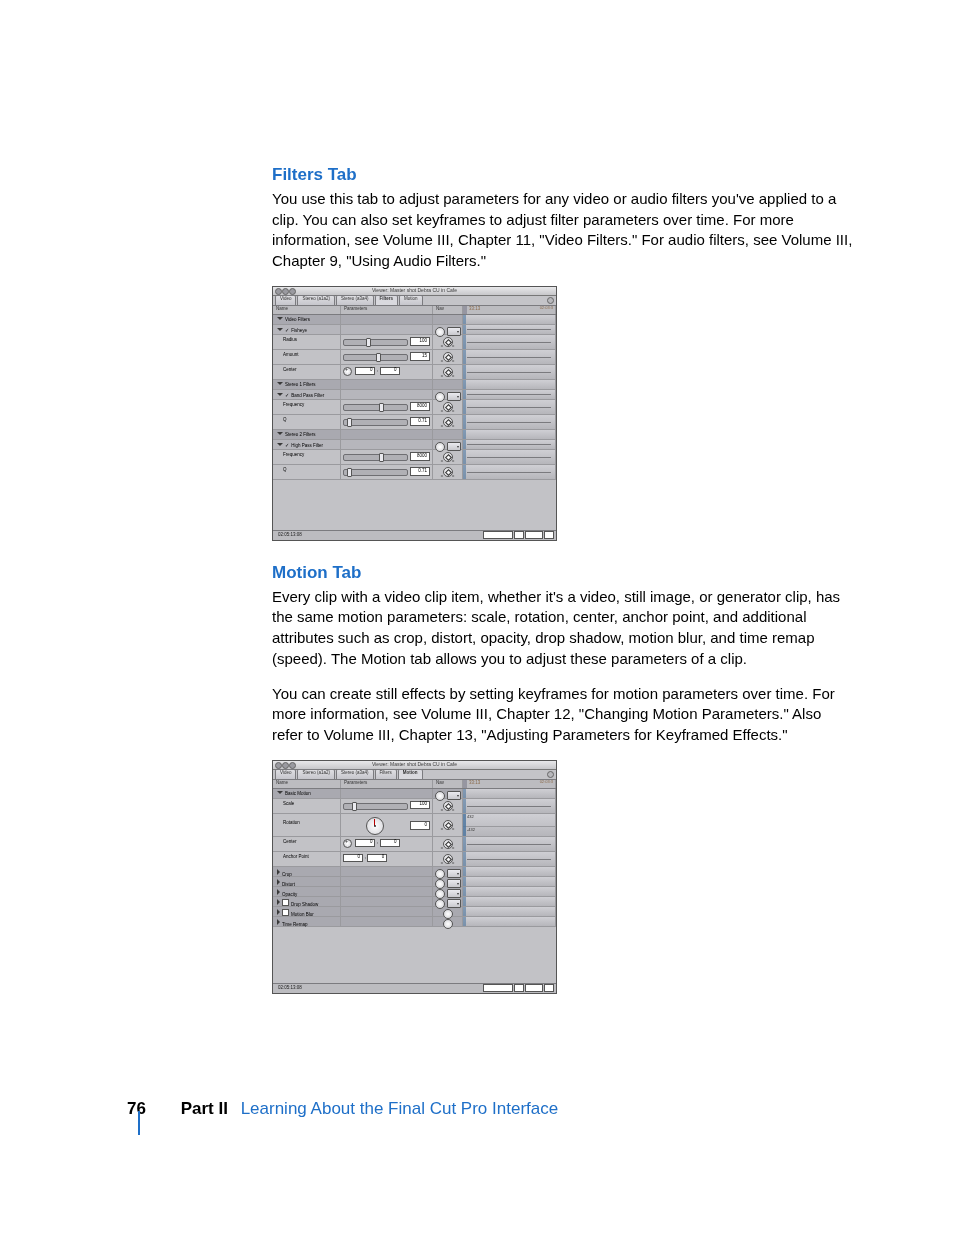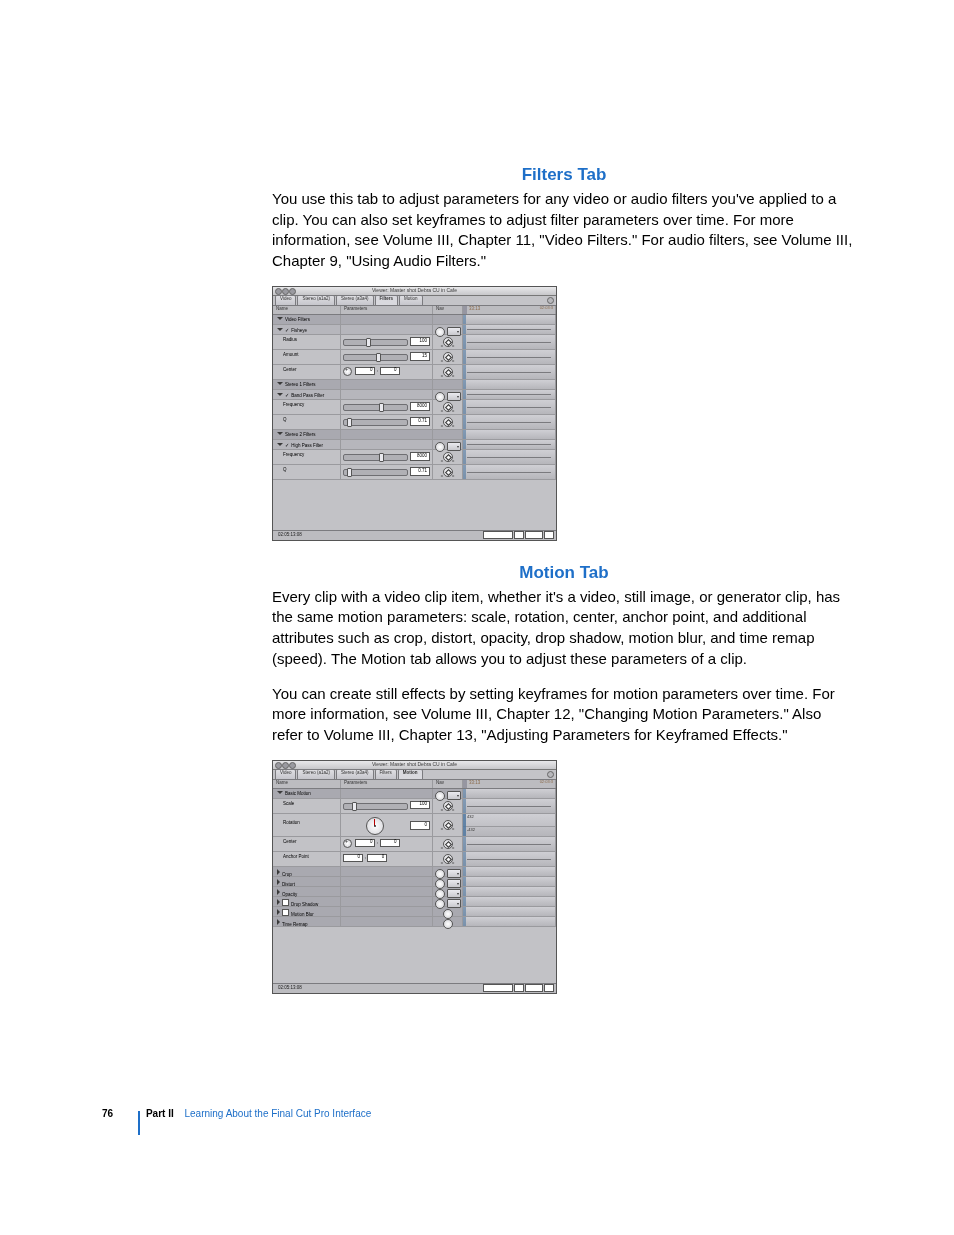--- a/index.html
+++ b/index.html
@@ -1,19 +1,19 @@
 <!DOCTYPE html>
 <html><head>
 <meta charset="utf-8">
 <style>
   html,body{margin:0;padding:0;background:#fff;font-family:"Myriad Pro","Lucida Grande",Helvetica,Arial,sans-serif;font-size:15px;color:#000;}
   .page{width:954px;height:1235px;position:relative;box-sizing:border-box;padding:165px 98px 0 272px;}
-  h3{color:#1e6fc8;font-size:17px;font-weight:600;margin:0 0 4px 0;text-align:center;}
+  h3{color:#1e6fc8;font-size:17px;font-weight:600;margin:0 0 4px 0;}
   p{margin:0 0 14px 0;line-height:1.38;}
-  .footer{position:absolute;left:102px;right:98px;bottom:116px;font-size:10px;}
+  .footer{position:absolute;left:127px;right:98px;bottom:116px;font-size:17px;}
   .pagenum{font-weight:700;margin-right:30px;}
   .partlbl{font-weight:700;}
   .partname{color:#1e6fc8;margin-left:8px;}
   .foot-rule{position:absolute;left:138px;bottom:100px;width:2px;height:24px;background:#1e6fc8;}
 
   
   .viewer{width:283px;border:1px solid #555;background:#bfbfc2;font-family:"Lucida Grande",Geneva,sans-serif;font-size:5px;color:#000;margin:4px 0 22px 0;line-height:1;}
   .titlebar{height:7px;background:linear-gradient(#e8e8ea,#c7c7ca);border-bottom:1px solid #777;position:relative;text-align:center;padding-top:1px;font-size:5px;color:#3a3a3a;}
   .tlbtn{position:absolute;top:1px;width:5px;height:5px;border-radius:50%;background:#9a9aa0;border:0.5px solid #666;}
   .tabbar{height:9px;background:#c4c4c8;border-bottom:1px solid #7b7b7f;display:flex;align-items:flex-end;padding-left:2px;position:relative;}

